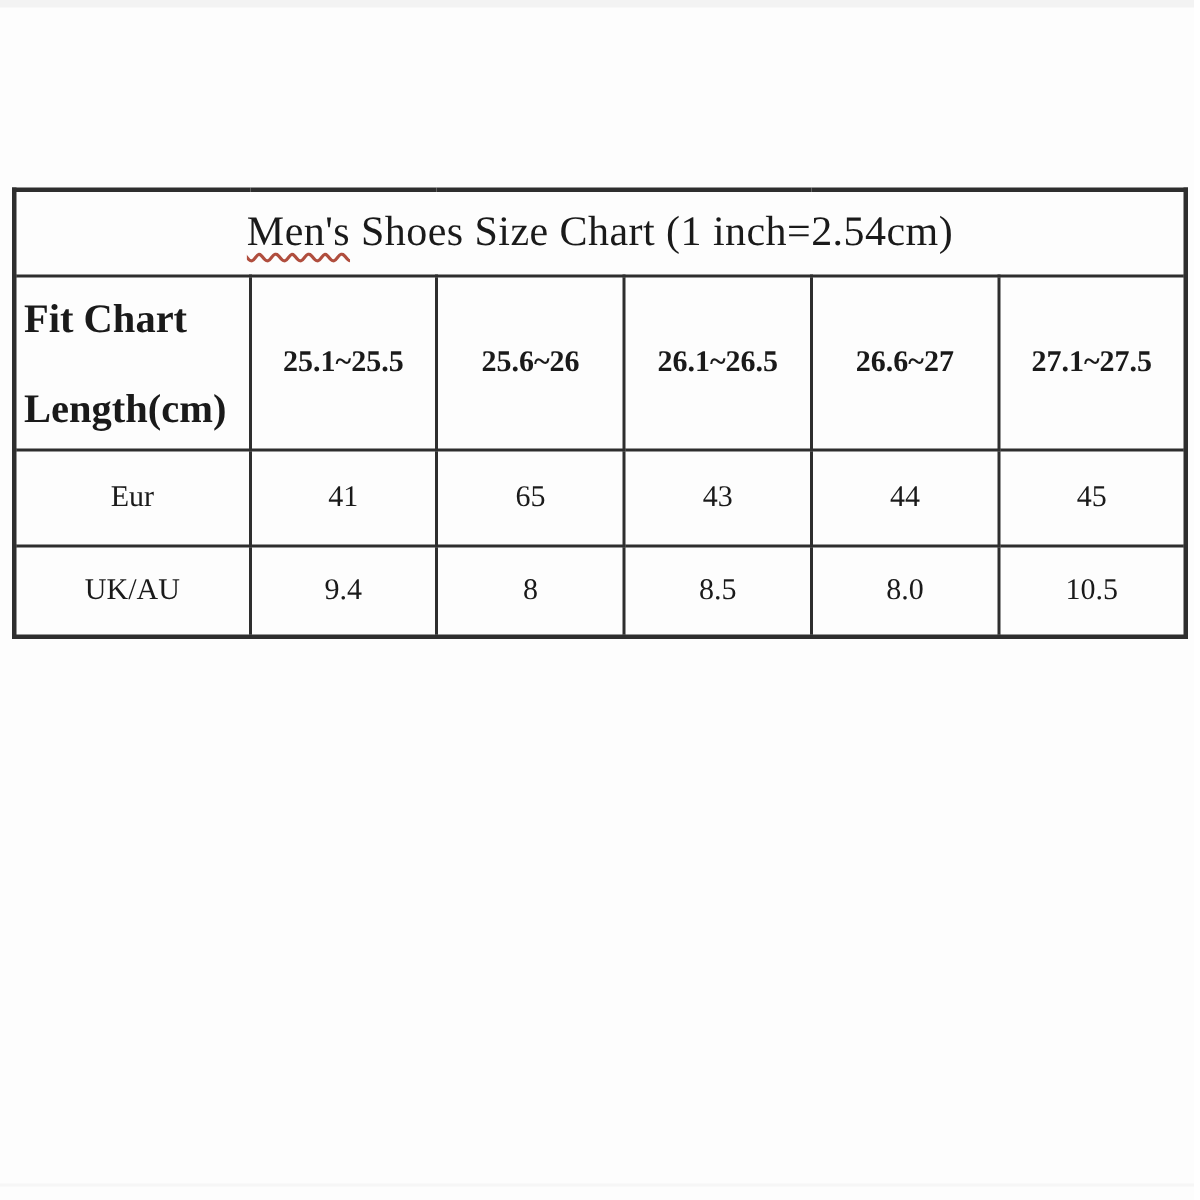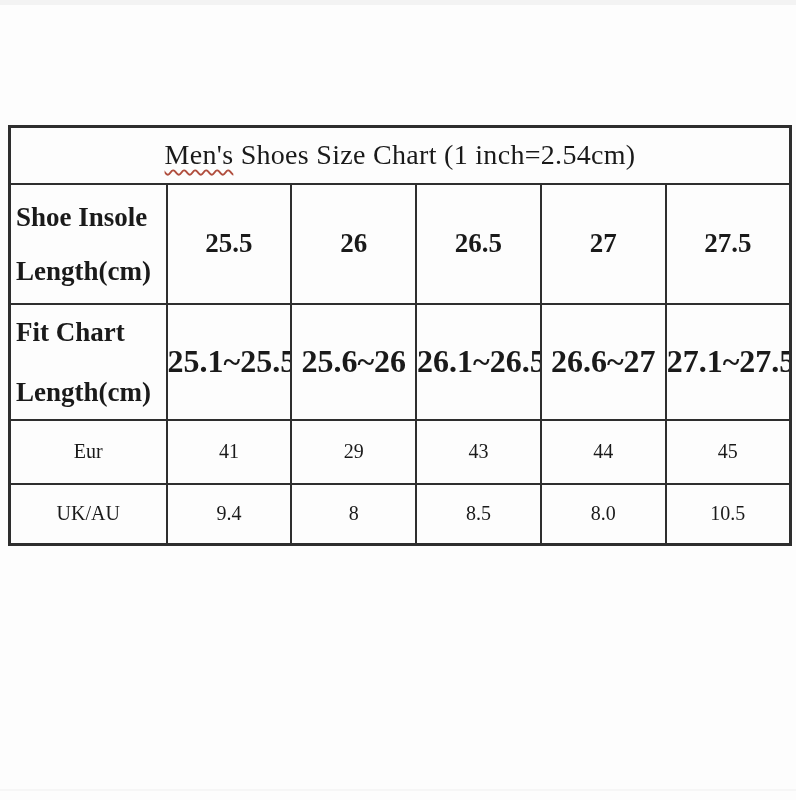--- a/index.html
+++ b/index.html
@@ -68,21 +68,21 @@
   .bold { font-weight: bold; }
   .label-left {
     text-align: left !important;
     padding-left: 5px !important;
   }
   .stack div { line-height: 34px; white-space: nowrap; }
   .stack.g-insole div:first-child { margin-bottom: 20px; }
   .stack.g-fit    div:first-child { margin-bottom: 26px; }
 
   .fs-insole        { font-size: 27px; }
-  .fs-fitval        { font-size: 32px; }
+  .fs-fitval        { font-size: 20px; }
   .fs-region-header { font-size: 26px; }
   .fs-region        { font-size: 20px; }
 </style>
 </head>
 <body>
 
 <div class="page">
   <div class="top-strip"></div>
   <div class="bottom-line"></div>
 
@@ -96,53 +96,40 @@
         <col>
     </colgroup>
 
     <tbody>
         <tr class="r-title">
       <td colspan="6" class="title-cell">
         <span><span class="squiggle">Men's</span><span> Shoes Size Chart (1 inch=2.54cm)</span></span>
       </td>
     </tr>
 
-    <tr class="r-insole">
-      <td class="label-left bold fs-insole">
-        <div class="stack g-insole">
-          <div>Shoe Insole</div>
-          <div>Length(cm)</div>
-        </div>
-      </td>
-      <td class="bold fs-insole">25.5</td>
-      <td class="bold fs-insole">26</td>
-      <td class="bold fs-insole">26.5</td>
-      <td class="bold fs-insole">27</td>
-      <td class="bold fs-insole">27.5</td>
-    </tr>
 
     <tr class="r-fit">
       <td class="label-left bold fs-insole">
         <div class="stack g-fit">
           <div>Fit Chart</div>
           <div>Length(cm)</div>
         </div>
       </td>
       <td class="bold fs-fitval">25.1~25.5</td>
       <td class="bold fs-fitval">25.6~26</td>
       <td class="bold fs-fitval">26.1~26.5</td>
       <td class="bold fs-fitval">26.6~27</td>
       <td class="bold fs-fitval">27.1~27.5</td>
     </tr>
 
 
     <tr class="r-eur">
       <td class="fs-region">Eur</td>
       <td class="fs-region">41</td>
-      <td class="fs-region">29</td>
+      <td class="fs-region">65</td>
       <td class="fs-region">43</td>
       <td class="fs-region">44</td>
       <td class="fs-region">45</td>
     </tr>
 
 
     <tr class="r-uk">
       <td class="fs-region">UK/AU</td>
       <td class="fs-region">9.4</td>
       <td class="fs-region">8</td>

